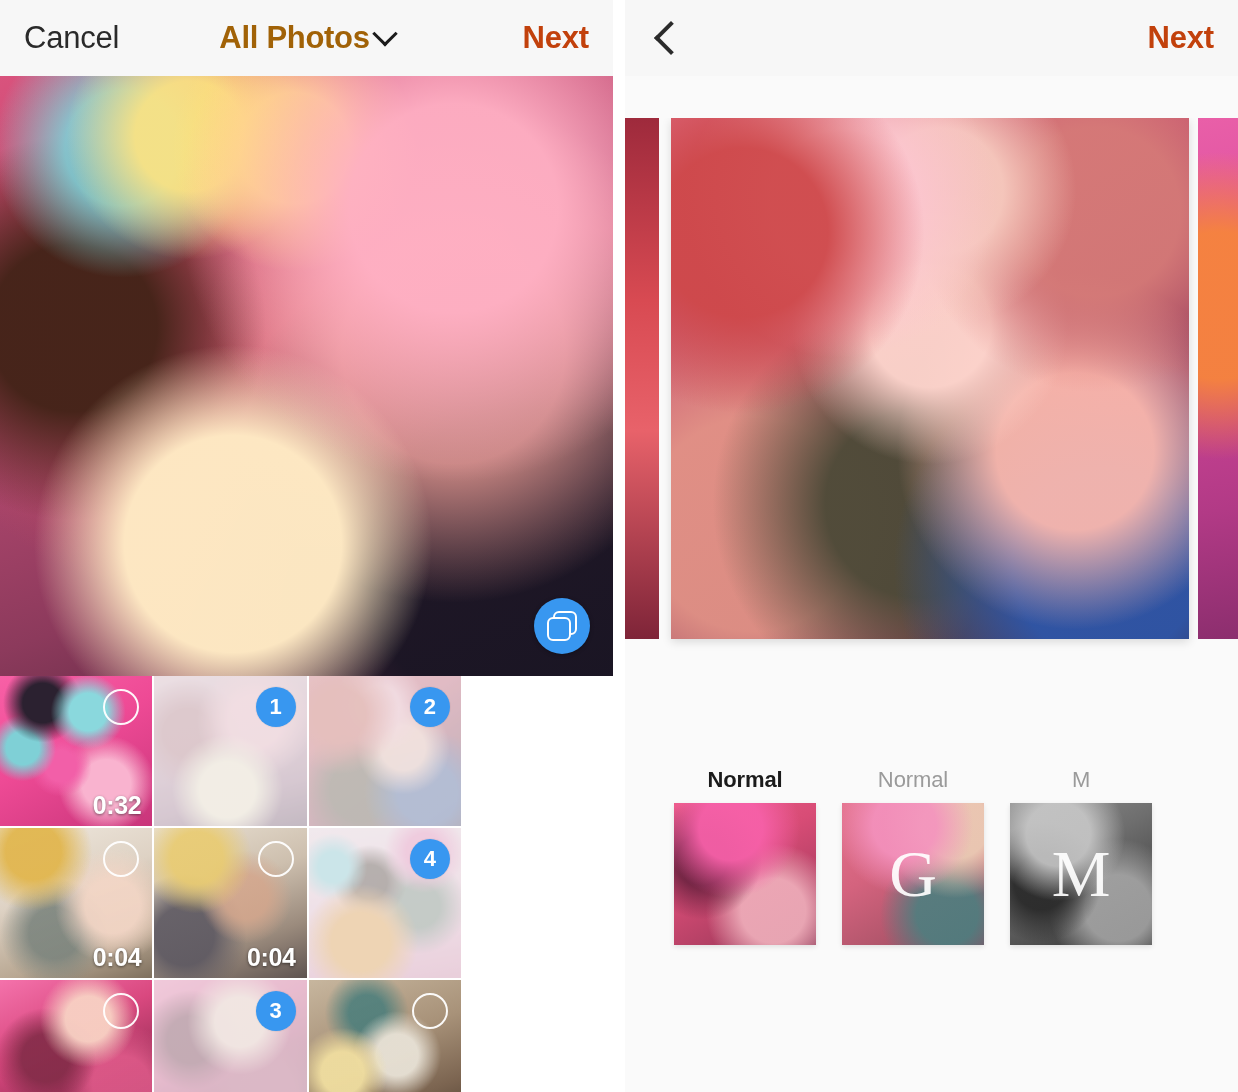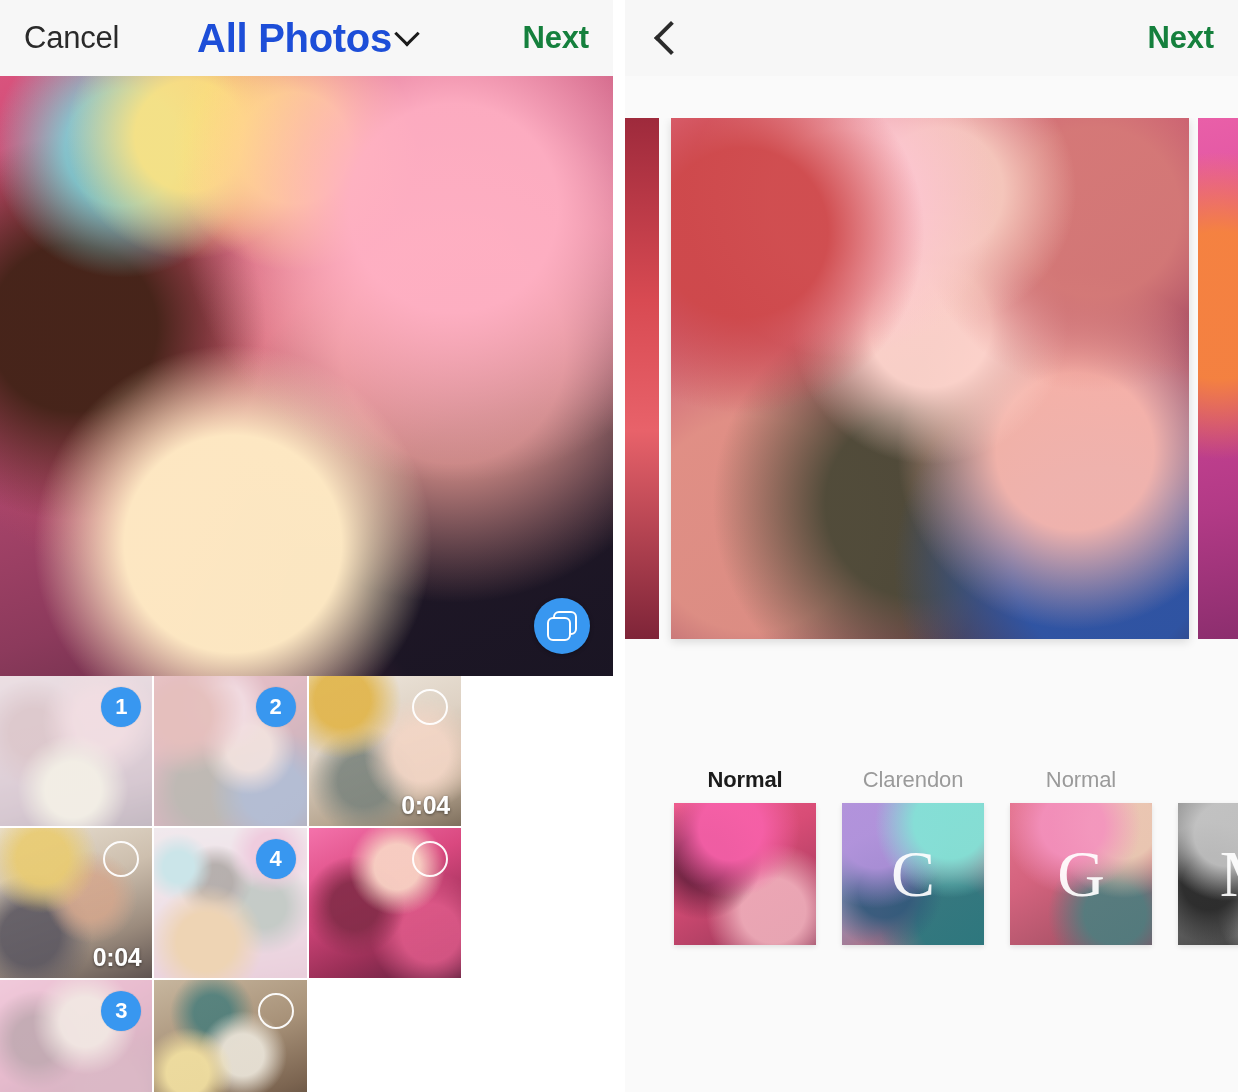--- a/index.html
+++ b/index.html
@@ -15,26 +15,26 @@
   .screen-left{width:613px;height:1092px;position:relative;background:#fff;overflow:hidden;}
   .nav-bar{
     height:76px;background:#f7f7f7;display:flex;align-items:center;
     position:relative;box-sizing:border-box;padding:0 24px;
   }
   .nav-cancel{font-size:31px;color:#2a2a2a;letter-spacing:-0.2px;}
   .nav-title-wrap{
     position:absolute;left:0;right:0;top:0;bottom:0;
     display:flex;align-items:center;justify-content:center;gap:6px;pointer-events:none;
   }
-  .nav-title{font-size:40px;font-weight:bold;color:#1d4ed8;letter-spacing:-0.3px;}
+  .nav-title{font-size:31px;font-weight:bold;color:#a16207;letter-spacing:-0.3px;}
   .chev-down{
     width:15px;height:15px;border-right:3px solid #1b1b1b;border-bottom:3px solid #1b1b1b;
     transform:rotate(45deg) translate(-3px,-3px);
   }
-  .nav-next{margin-left:auto;font-size:31px;color:#15803d;font-weight:bold;letter-spacing:-0.2px;}
+  .nav-next{margin-left:auto;font-size:31px;color:#c2410c;font-weight:bold;letter-spacing:-0.2px;}
 
   
   .preview{position:relative;width:613px;height:600px;overflow:hidden;}
   .preview .photo-birthday{position:absolute;inset:0;}
   .multi-btn{
     position:absolute;right:23px;bottom:22px;width:56px;height:56px;border-radius:50%;
     background:#3897f0;display:flex;align-items:center;justify-content:center;
     box-shadow:0 1px 4px rgba(0,0,0,.30);
   }
   .multi-glyph{position:relative;width:30px;height:30px;}
@@ -261,20 +261,25 @@
       <div class="photo-birthday"></div>
       <div class="multi-btn">
         <span class="multi-glyph">
           <span class="sq back"></span>
           <span class="sq front"></span>
         </span>
       </div>
     </div>
 
     <div class="thumb-grid" id="thumb-grid">
+        <div class="thumb">
+          <div class="thumb-art art-balloons"></div>
+          <div class="sel-circle"></div>
+          <div class="dur">0:32</div>
+        </div>
         <div class="thumb selected">
           <div class="thumb-art art-cake"></div>
           <div class="sel-badge">1</div>
         </div>
         <div class="thumb selected">
           <div class="thumb-art art-selfie"></div>
           <div class="sel-badge">2</div>
         </div>
         <div class="thumb">
           <div class="thumb-art art-goldwall"></div>
@@ -325,27 +330,20 @@
         <div class="car-art art-peek-r"></div>
       </div>
     </div>
 
     <div class="filter-strip">
       <div class="filters" id="filter-list">
           <div class="filter-item active">
             <div class="filter-name">Normal</div>
             <div class="filter-thumb">
               <div class="filter-art art-f-normal"></div>
-            </div>
-          </div>
-          <div class="filter-item">
-            <div class="filter-name">Clarendon</div>
-            <div class="filter-thumb">
-              <div class="filter-art art-f-clarendon"></div>
-              <div class="filter-letter">C</div>
             </div>
           </div>
           <div class="filter-item">
             <div class="filter-name">Normal</div>
             <div class="filter-thumb">
               <div class="filter-art art-f-gingham"></div>
               <div class="filter-letter">G</div>
             </div>
           </div>
           <div class="filter-item">

